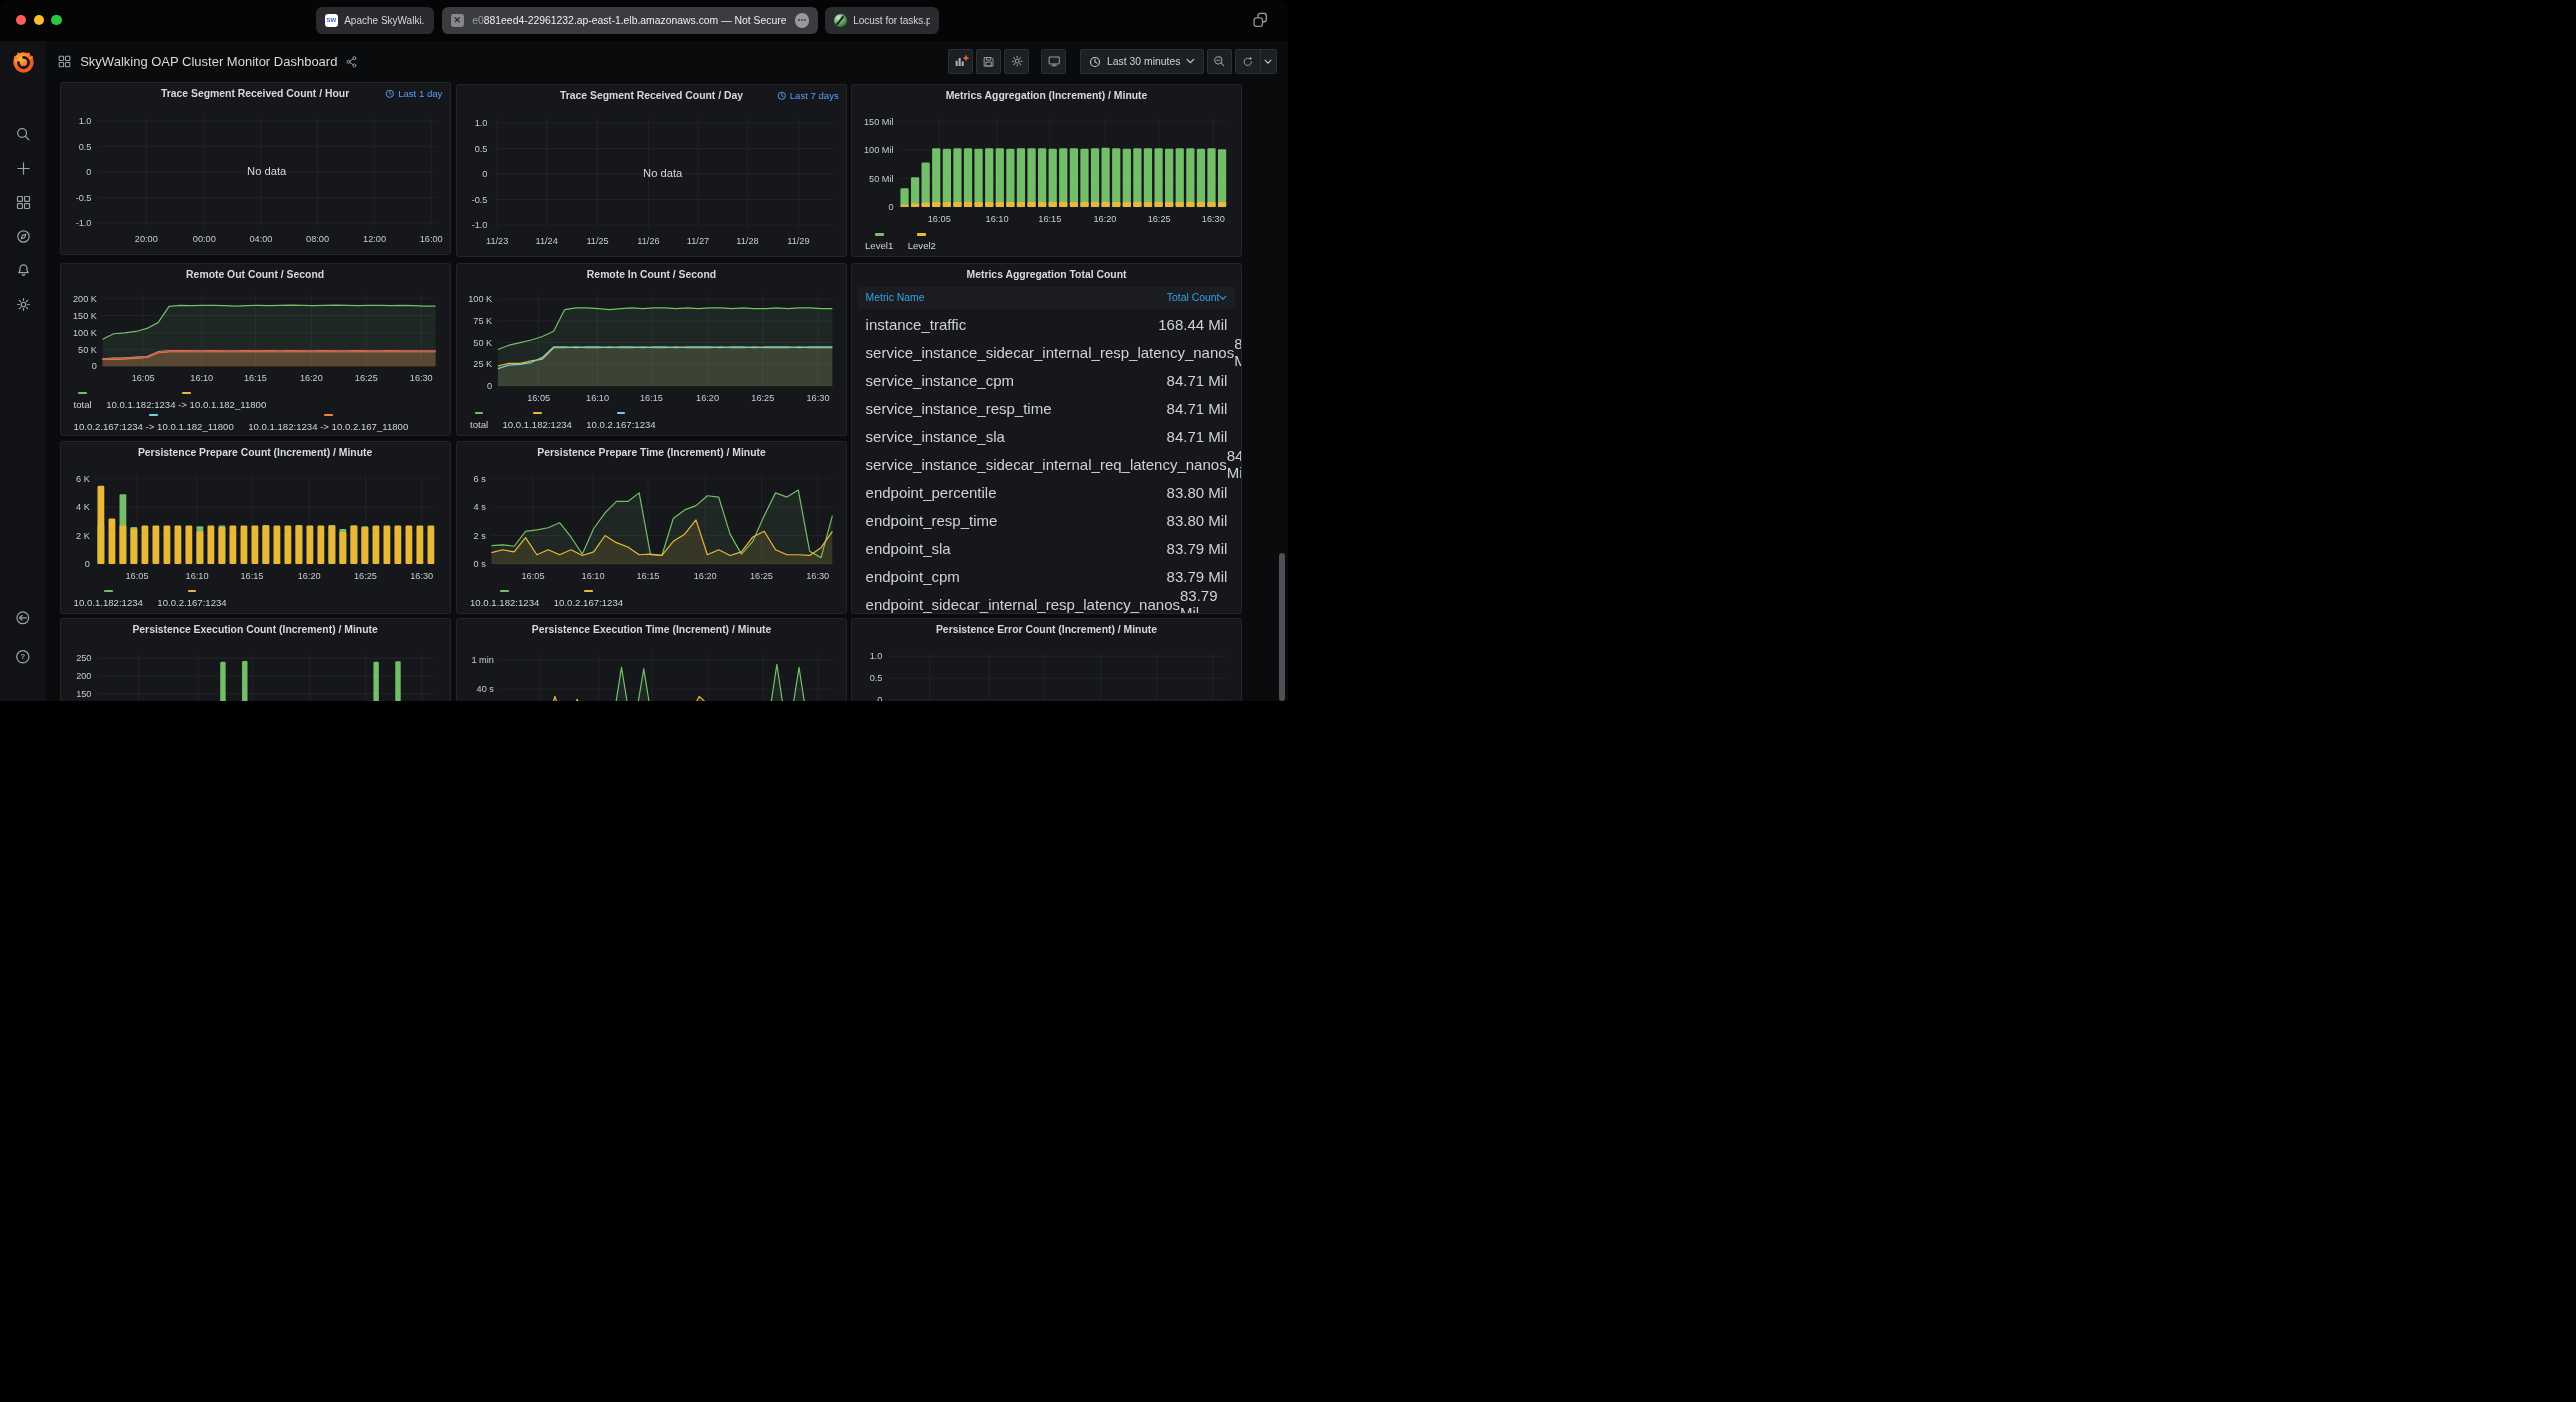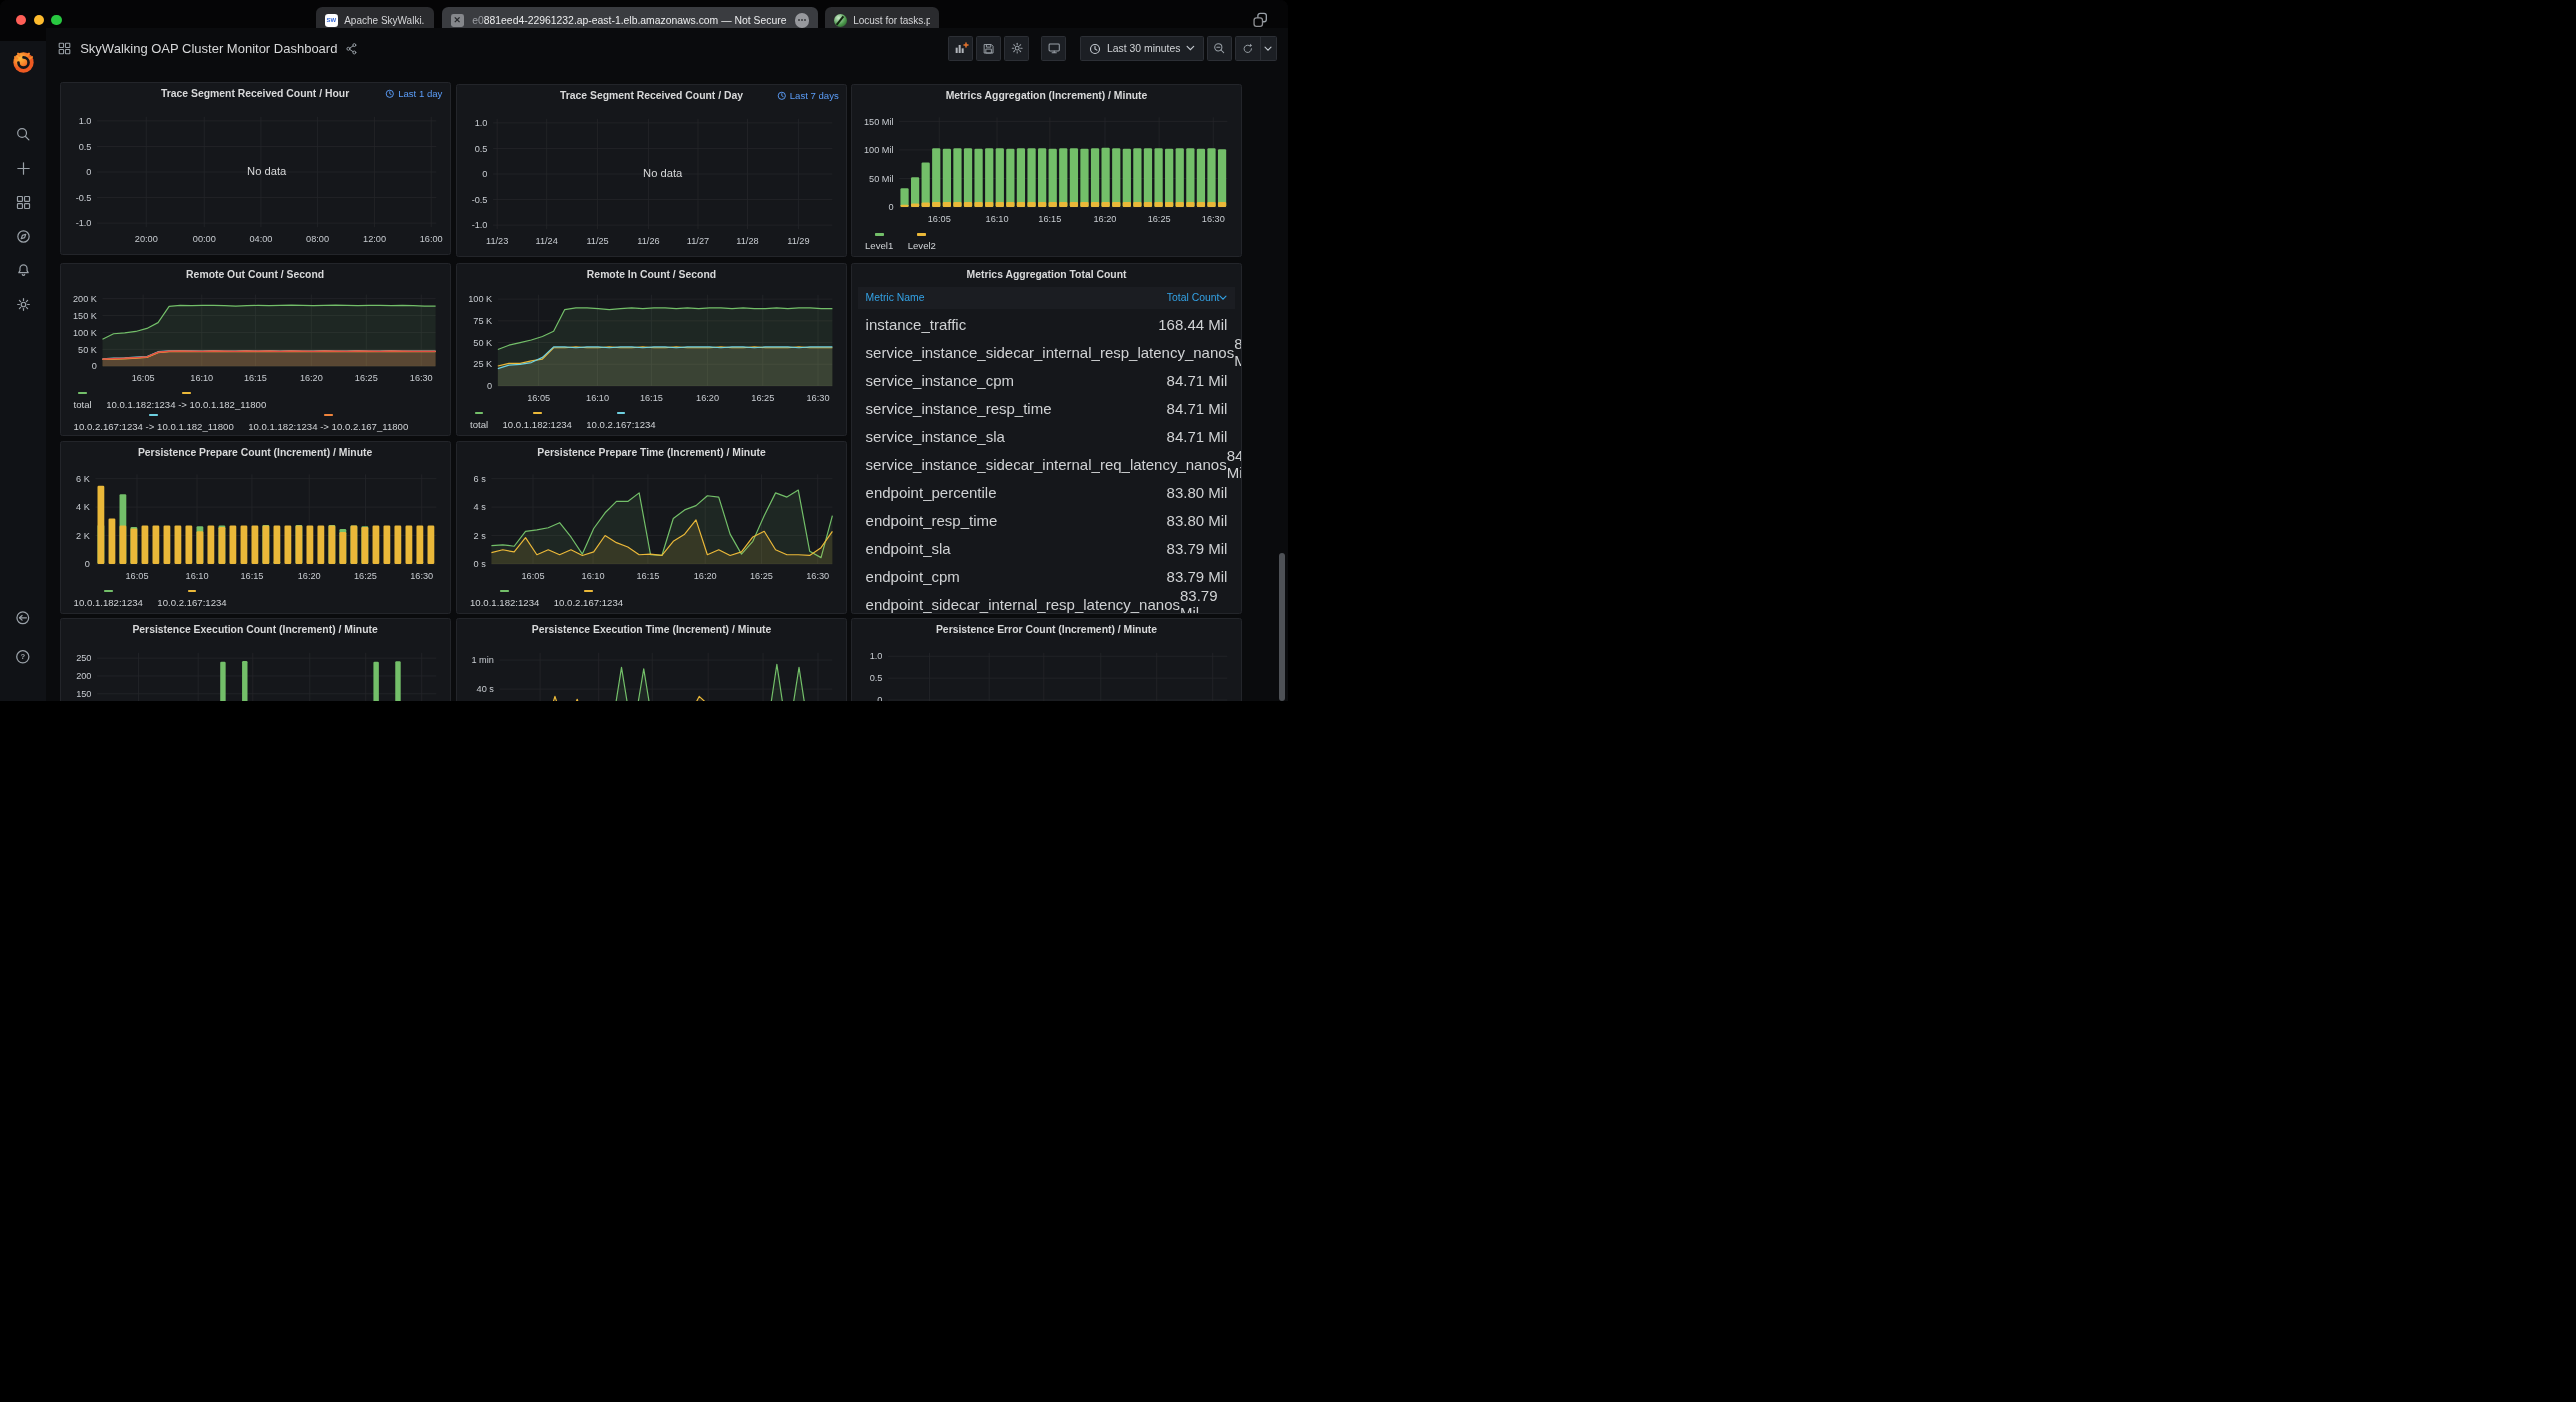--- a/index.html
+++ b/index.html
@@ -20,21 +20,21 @@
   .dim{color:#9b9ea3;}
   .tab-more{width:14.4px;height:14.4px;border-radius:50%;background:#97999d;display:flex;align-items:center;justify-content:center;gap:1.2px;flex:0 0 auto;}
   .tab-more i{width:2px;height:2px;border-radius:50%;background:#3a3c3f;}
   .tabs-overview{position:absolute;right:19px;top:11.2px;}
   
   .sidebar{position:absolute;left:0;top:41px;bottom:0;width:46px;background:#101216;display:flex;flex-direction:column;align-items:center;}
   .glogo{margin-top:8.8px;}
   .side-menu{margin-top:40px;display:flex;flex-direction:column;}
   .side-item{width:46px;height:34px;display:flex;align-items:center;justify-content:center;cursor:pointer;}
   .side-bottom{margin-top:auto;display:flex;flex-direction:column;gap:19px;margin-bottom:32px;align-items:center;}
-  .gheader{position:absolute;left:46px;top:28px;right:0;height:41px;display:flex;align-items:center;padding:0 11.2px;box-sizing:border-box;background:#0a0b0d;}
+  .gheader{position:absolute;left:46px;top:41px;right:0;height:41px;display:flex;align-items:center;padding:0 11.2px;box-sizing:border-box;background:#0a0b0d;}
   .gtitle{color:#d8d9da;font-size:13px;margin:0 8px 0 8px;white-space:nowrap;}
   .gh-right{margin-left:auto;display:flex;align-items:center;gap:3px;}
   .toolbtn{width:25px;height:25px;border-radius:1.6px;background:#1c1f24;border:0.8px solid #2c2f35;display:flex;align-items:center;justify-content:center;box-sizing:border-box;cursor:pointer;}
   .toolbtn.gap{margin-left:8.8px;}
   .timepicker{height:25px;border-radius:1.6px;background:#1c1f24;border:0.8px solid #2c2f35;display:flex;align-items:center;gap:5.6px;padding:0 8px;color:#d0d3d6;font-size:10.4px;font-weight:500;box-sizing:border-box;margin-left:11.2px;cursor:pointer;white-space:nowrap;}
   .refresh-split{display:flex;height:25px;border-radius:1.6px;background:#1c1f24;border:0.8px solid #2c2f35;box-sizing:border-box;cursor:pointer;}
   .refresh-split .seg{display:flex;align-items:center;justify-content:center;width:24px;}
   .refresh-split .seg2{width:15px;border-left:0.8px solid #2c2f35;}
   .dash{position:absolute;left:46px;top:82px;right:0;bottom:0;background:#0a0b0d;}
   .panel{position:absolute;background:#15171b;border:0.8px solid #23252a;border-radius:2.4px;box-sizing:border-box;overflow:hidden;}

